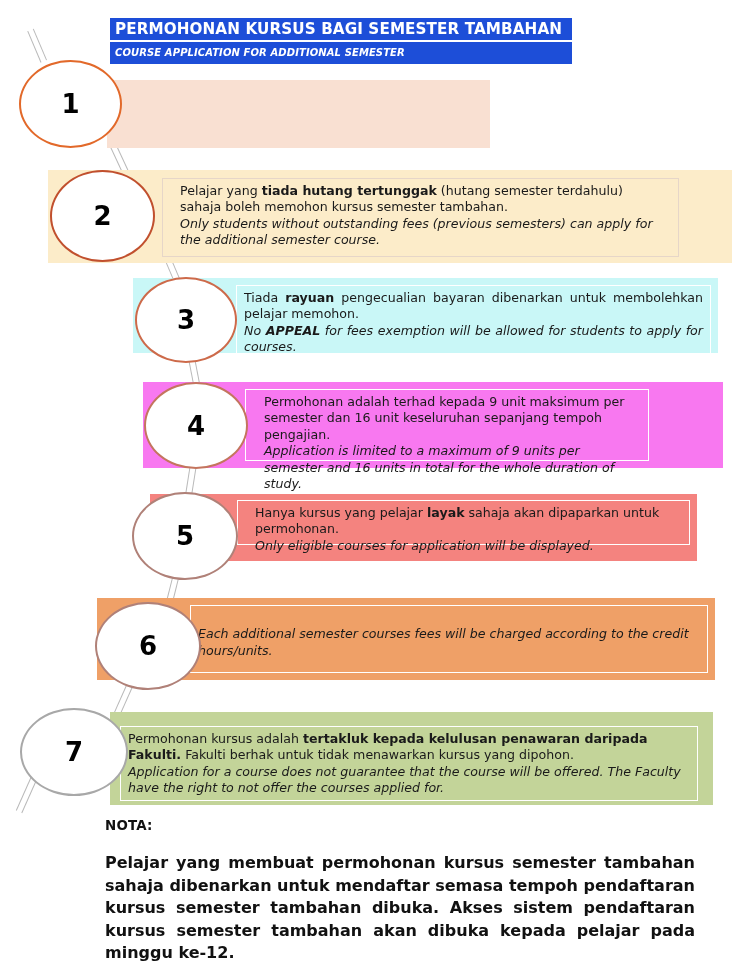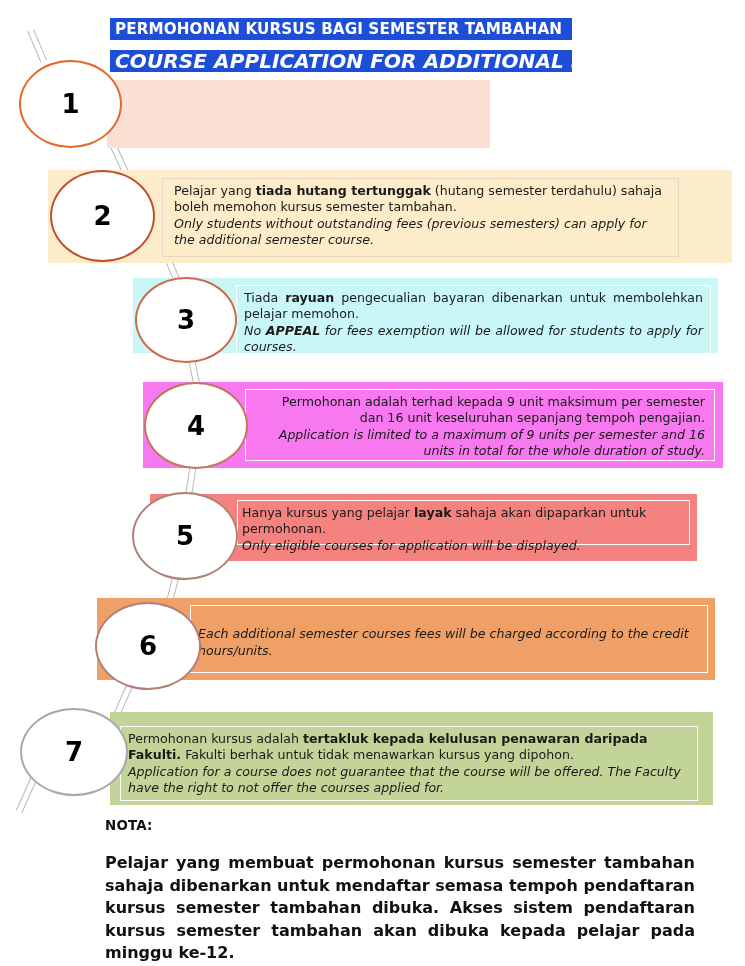--- a/index.html
+++ b/index.html
@@ -30,22 +30,22 @@
     color: #ffffff;
     font-weight: bold;
     font-size: 15.2px;
     line-height: 20px;
     letter-spacing: 0.1px;
     padding: 1px 4px 1px 5px;
     white-space: nowrap;
   }
   .title-line.l2 {
     font-style: italic;
-    margin-top: 10px;
-    font-size: 20px;
+    margin-top: 2px;
+    font-size: 10px;
   }
 
   
   .connector {
     position: absolute;
     width: 5px;
     background: transparent;
     border-left: 1.3px solid #b9b9b9;
     border-right: 1.3px solid #b9b9b9;
     transform-origin: top center;
@@ -134,48 +134,48 @@
   <div class="connector" style="left:172px; top:578px; height:30px; transform:rotate(14deg);"></div>
   <div class="connector" style="left:126px; top:686px; height:42px; transform:rotate(24deg);"></div>
   <div class="connector" style="left:31px; top:777px; height:38px; transform:rotate(24deg);"></div>
 
   <div class="step-box" style="left:107px; top:80px; width:383px; height:68px; background:#f9e0d2;"></div>
   <div class="step-circle" style="left:19px; top:60px; width:103px; height:88px; border:2px solid #e2692a;">
     <span class="step-num">1</span>
   </div>
 
   <div class="step-box" style="left:48px; top:170px; width:684px; height:93px; background:#fcecc9;"></div>
-  <div class="step-inner thin-border step-text" style="left:162px; top:178px; width:517px; height:79px; padding:4px 11px;">
+  <div class="step-inner thin-border step-text" style="left:162px; top:178px; width:517px; height:79px; padding:4px 17px;">
     <span class="ms"><span>Pelajar yang </span><b>tiada hutang tertunggak</b><span> (hutang semester terdahulu) sahaja boleh memohon kursus semester tambahan.</span></span><br>
     <span class="en">Only students without outstanding fees (previous semesters) can apply for the additional semester course.</span>
   </div>
   <div class="step-circle" style="left:50px; top:170px; width:105px; height:92px; border:2px solid #c1502e;">
     <span class="step-num">2</span>
   </div>
 
   <div class="step-box" style="left:133px; top:278px; width:585px; height:75px; background:#c9f7f7;"></div>
   <div class="step-inner step-text" style="left:236px; top:285px; width:475px; height:78px; padding:4px 7px; text-align:justify;">
     <span class="ms"><span>Tiada </span><b>rayuan</b><span> pengecualian bayaran dibenarkan untuk membolehkan pelajar memohon.</span></span><br>
     <span class="en"><span>No </span><b>APPEAL</b><span> for fees exemption will be allowed for students to apply for courses.</span></span>
   </div>
   <div class="step-circle" style="left:135px; top:277px; width:102px; height:86px; border:2px solid #cd6a4a;">
     <span class="step-num">3</span>
   </div>
 
   <div class="step-box" style="left:143px; top:382px; width:580px; height:86px; background:#f878f0;"></div>
-  <div class="step-inner step-text" style="left:245px; top:389px; width:470px; height:72px; padding:4px 9px;text-align:right;">
+  <div class="step-inner step-text" style="left:245px; top:389px; width:404px; height:72px; padding:4px 18px;">
     <span class="ms">Permohonan adalah terhad kepada 9 unit maksimum per semester dan 16 unit keseluruhan sepanjang tempoh pengajian.</span><br>
     <span class="en">Application is limited to a maximum of 9 units per semester and 16 units in total for the whole duration of study.</span>
   </div>
   <div class="step-circle" style="left:144px; top:382px; width:104px; height:87px; border:2px solid #c4755e;">
     <span class="step-num">4</span>
   </div>
 
   <div class="step-box" style="left:150px; top:494px; width:547px; height:67px; background:#f4837f;"></div>
-  <div class="step-inner step-text" style="left:237px; top:500px; width:453px; height:45px; padding:4px 4px;">
+  <div class="step-inner step-text" style="left:237px; top:500px; width:453px; height:45px; padding:4px 17px;">
     <span class="ms"><span>Hanya kursus yang pelajar </span><b>layak</b><span> sahaja akan dipaparkan untuk permohonan.</span></span><br>
     <span class="en">Only eligible courses for application will be displayed.</span>
   </div>
   <div class="step-circle" style="left:132px; top:492px; width:106px; height:88px; border:2px solid #b08178;">
     <span class="step-num">5</span>
   </div>
 
   <div class="step-box" style="left:97px; top:598px; width:618px; height:82px; background:#efa067;"></div>
   <div class="step-inner step-text" style="left:190px; top:605px; width:518px; height:68px; padding:4px 7px;">
     <br>

